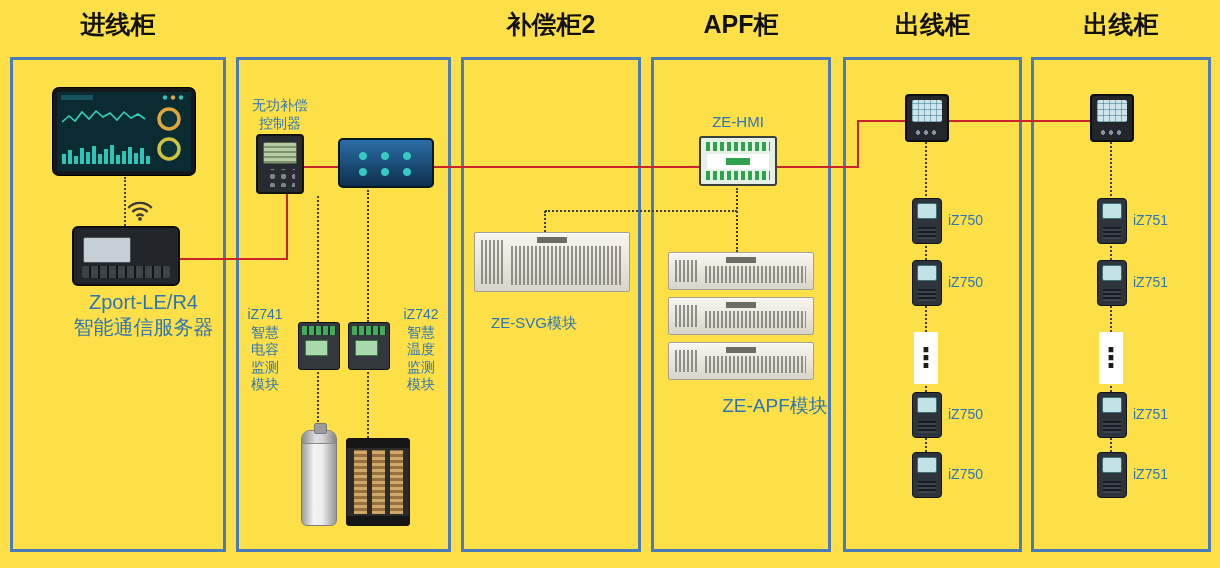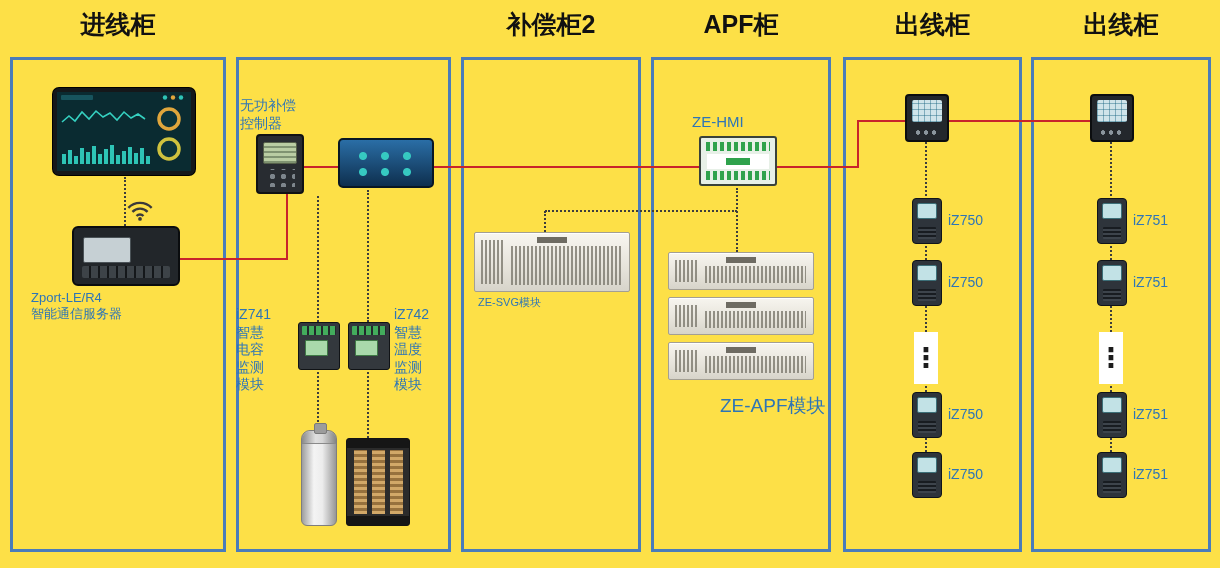--- a/index.html
+++ b/index.html
@@ -7,21 +7,21 @@
   body{font-family:"Liberation Sans","DejaVu Sans",sans-serif}
   .canvas{position:relative;width:1220px;height:568px;background:#fde047;overflow:hidden}
 
   .title{position:absolute;top:6px;height:36px;line-height:36px;font-size:25px;font-weight:600;color:#111;text-align:center;white-space:nowrap}
   .cabinet{position:absolute;top:57px;height:495px;border:3px solid var(--cabinet-border,#4a7cba);background:transparent}
 
   .line-red{position:absolute;background:var(--line-red,#c8242b);z-index:3}
   .dot-v{position:absolute;width:0;border-left:2px dotted var(--dotted-line,#3c3c3c);z-index:2}
   .dot-h{position:absolute;height:0;border-top:2px dotted var(--dotted-line,#3c3c3c);z-index:2}
 
-  .lbl{position:absolute;color:var(--label-blue,#2e75b6);white-space:pre-line;line-height:1.25;z-index:6}
+  .lbl{position:absolute;color:var(--label-blue,#2e75b6);text-align:center;white-space:pre-line;line-height:1.25;z-index:6}
 
   .dev{position:absolute;z-index:5}
 
   .dev-dashboard{background:#15181a;border-radius:6px;padding:4px;box-shadow:0 0 0 1px #000}
   .dev-dashboard svg{display:block;width:100%;height:100%}
 
   .dev-server{background:#22262a;border:2px solid #0a0c0e;border-radius:6px}
   .dev-server::before{content:"";position:absolute;left:9px;top:9px;width:46px;height:24px;background:#c6d0d4;border:1px solid #4a5257;border-radius:2px}
   .dev-server::after{content:"";position:absolute;left:8px;right:8px;bottom:6px;height:12px;border-radius:2px;background:repeating-linear-gradient(90deg,#3d4348 0 7px,#14171a 7px 9px)}
 
@@ -144,21 +144,21 @@
   </div>
 
   <svg class="wifi-icon" style="left:126px;top:197px;width:28px;height:24px" viewBox="0 0 24 20">
     <path d="M2 9 A 14 14 0 0 1 22 9" fill="none" stroke="#3a3a3a" stroke-width="2"></path>
     <path d="M5.5 12.5 A 9 9 0 0 1 18.5 12.5" fill="none" stroke="#3a3a3a" stroke-width="2"></path>
     <path d="M9 16 A 4.2 4.2 0 0 1 15 16" fill="none" stroke="#3a3a3a" stroke-width="2"></path>
     <circle cx="12" cy="18.5" r="1.6" fill="#3a3a3a"></circle>
   </svg>
 
   <div class="dev dev-server" style="left:72px;top:226px;width:108px;height:60px"></div>
-  <div class="lbl" style="left:31px;top:290px;width:185px;font-size:13px">Zport-LE/R4
+  <div class="lbl" style="left:51px;top:290px;width:185px;font-size:20px">Zport-LE/R4
 智能通信服务器</div>
 
   <div class="lbl" style="left:240px;top:97px;width:80px;font-size:14px">无功补偿
 控制器</div>
 
   <div class="dev dev-controller" style="left:256px;top:134px;width:48px;height:60px"></div>
   <div class="dev dev-smartscreen" style="left:338px;top:138px;width:96px;height:50px"></div>
 
   <div class="dev dev-izmod" style="left:298px;top:322px;width:42px;height:48px"></div>
   <div class="dev dev-izmod" style="left:348px;top:322px;width:42px;height:48px"></div>
@@ -171,21 +171,21 @@
   <div class="lbl" style="left:394px;top:306px;width:54px;font-size:14px">iZ742
 智慧
 温度
 监测
 模块</div>
 
   <div class="dev dev-capacitor" style="left:301px;top:430px;width:36px;height:96px"></div>
   <div class="dev dev-reactor" style="left:346px;top:438px;width:64px;height:88px"></div>
 
   <div class="dev dev-rack" style="left:474px;top:232px;width:156px;height:60px"></div>
-  <div class="lbl" style="left:478px;top:296px;width:112px;font-size:11px">ZE-SVG模块</div>
+  <div class="lbl" style="left:478px;top:314px;width:112px;font-size:15px">ZE-SVG模块</div>
 
   <div class="lbl" style="left:692px;top:113px;width:92px;font-size:15px">ZE-HMI</div>
   <div class="dev dev-zehmi" style="left:699px;top:136px;width:78px;height:50px"></div>
 
   <div class="dev dev-rack" style="left:668px;top:252px;width:146px;height:38px"></div>
   <div class="dev dev-rack" style="left:668px;top:297px;width:146px;height:38px"></div>
   <div class="dev dev-rack" style="left:668px;top:342px;width:146px;height:38px"></div>
   <div class="lbl" style="left:720px;top:394px;width:110px;font-size:19px">ZE-APF模块</div>
 
   <div class="dev dev-meter" style="left:905px;top:94px;width:44px;height:48px"></div>

